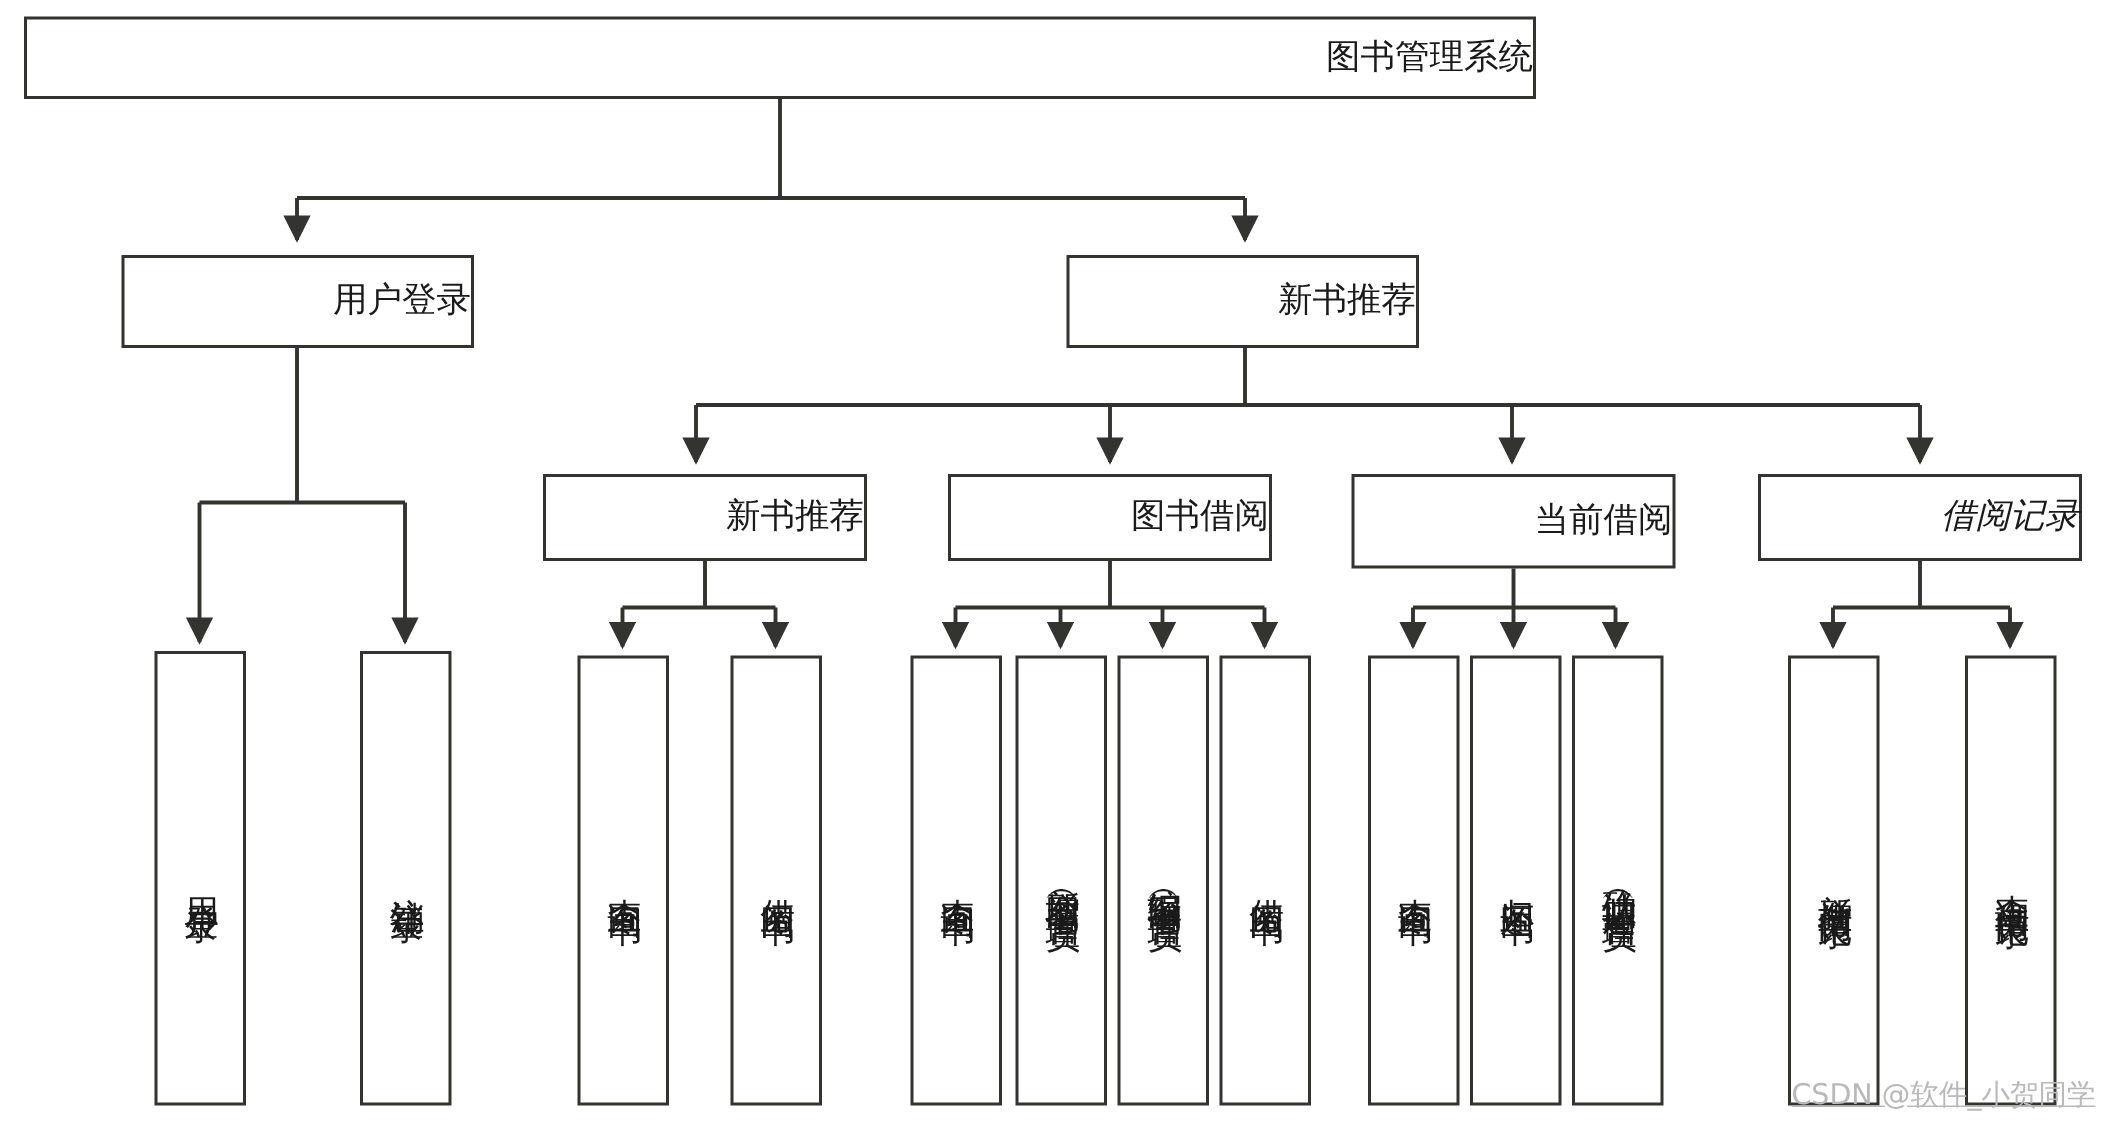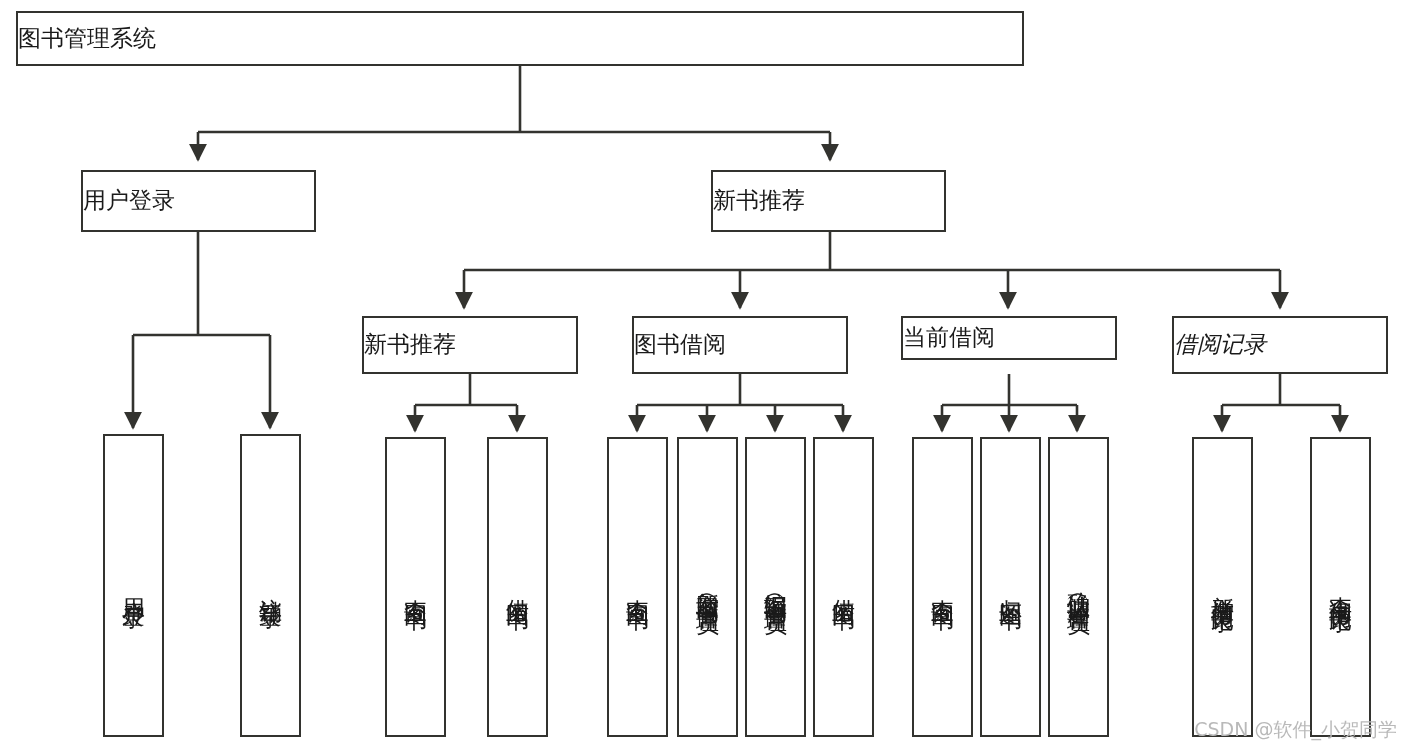--- a/index.html
+++ b/index.html
@@ -26,21 +26,21 @@
     height: 747px;
     pointer-events: none;
   }
   .node {
     position: absolute;
     box-sizing: border-box;
     background: #ffffff;
     border: 2px solid #33332f;
     display: flex;
     align-items: center;
-    justify-content: flex-start;
+    justify-content: flex-end;
     z-index: 2;
   }
   .node .label {
     color: #1a1a1a;
     line-height: 1.18;
     text-align: center;
     white-space: nowrap;
   }
   .node.horiz .label {
     font-size: 23px;
@@ -62,20 +62,21 @@
   }
   #watermark {
     position: absolute;
     right: 8px;
     bottom: 4px;
     font-size: 19px;
     color: #b9b9b9;
     white-space: nowrap;
     z-index: 5;
     font-family: "DejaVu Sans", "Liberation Sans", sans-serif;
+    text-decoration: underline;
   }
 </style>
 </head>
 <body>
 
 <div id="canvas">
 
   <svg id="edges" viewBox="0 0 1405 747" xmlns="http://www.w3.org/2000/svg">
     <defs>
       <marker id="arrow" viewBox="0 0 10 10" refX="9" refY="5" markerWidth="7" markerHeight="7" orient="auto-start-reverse">
@@ -136,21 +137,21 @@
   <div class="node horiz" style="left:711px; top:170px; width:235px; height:62px;">
     <span class="label">新书推荐</span>
   </div>
 
   <div class="node horiz" style="left:632px; top:316px; width:216px; height:58px;">
     <span class="label">图书借阅</span>
   </div>
   <div class="node horiz" style="left:362px; top:316px; width:216px; height:58px;">
     <span class="label">新书推荐</span>
   </div>
-  <div class="node horiz" style="left:901px; top:316px; width:216px; height:44px;">
+  <div class="node horiz" style="left:901px; top:316px; width:216px; height:63px;">
     <span class="label">当前借阅</span>
   </div>
   <div class="node horiz" style="left:1172px; top:316px; width:216px; height:58px;font-style:italic;">
     <span class="label">借阅记录</span>
   </div>
 
   <div class="node vert" style="left:103px; top:434px; width:61px; height:303px;">
     <span class="label">用户登录</span>
   </div>
   <div class="node vert" style="left:240px; top:434px; width:61px; height:303px;">

